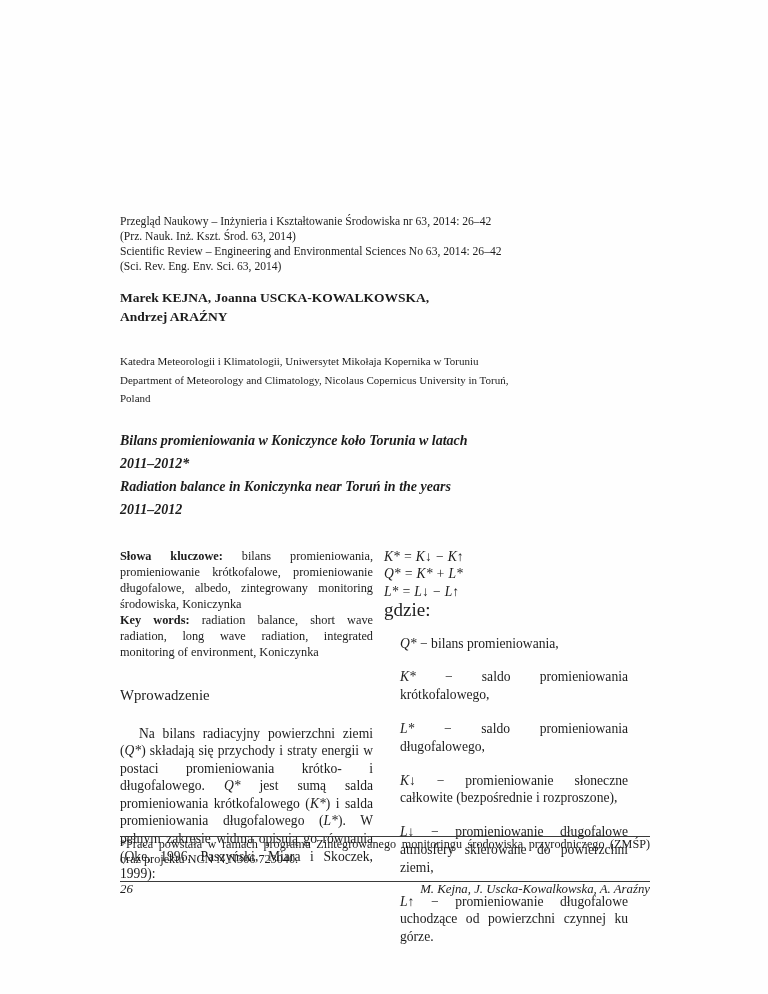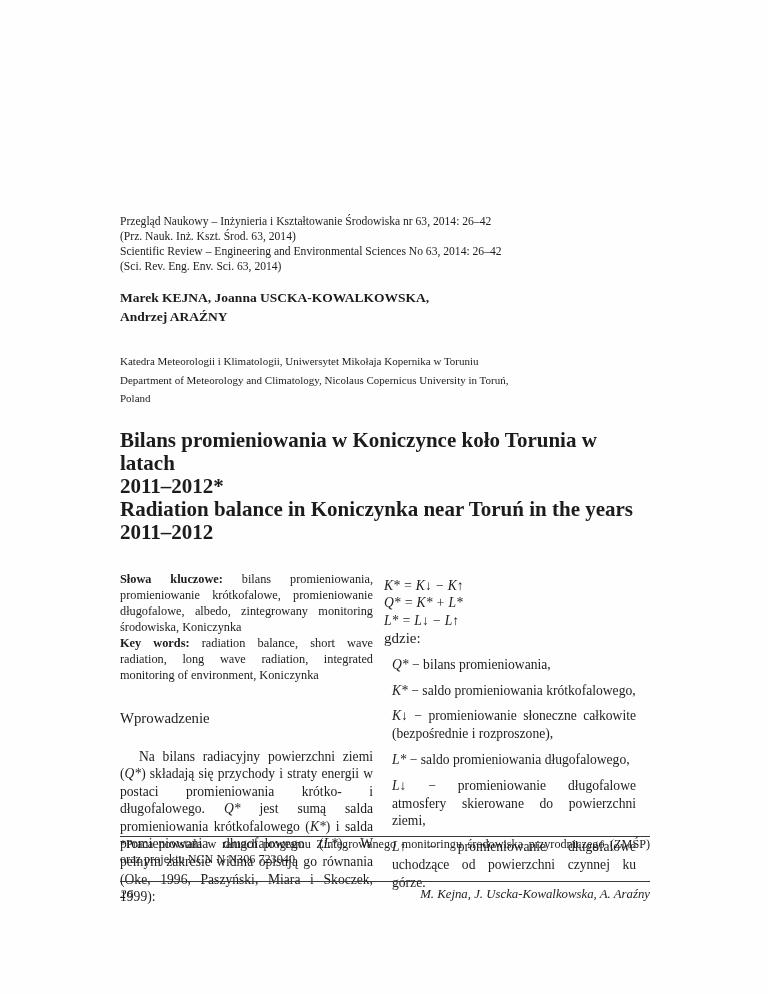--- a/index.html
+++ b/index.html
@@ -13,48 +13,48 @@
   }
   .page { position: relative; width: 768px; height: 994px; background: #fefefe; overflow: hidden; }
   .content { position: absolute; left: 120px; top: 214px; width: 530px; }
 
   .journal-header { font-size: 11.6px; line-height: 15px; margin-bottom: 15px; }
   .journal-header div { white-space: nowrap; }
 
   .authors { font-size: 13.5px; font-weight: bold; line-height: 18.5px; margin-bottom: 26px; }
   .affiliation { font-size: 11px; line-height: 18.5px; margin-bottom: 21px; }
 
-  .article-title { font-size: 21px; font-weight: bold; line-height: 23px; margin: 16px 0 27px 0; }
+  .article-title { font-size: 14px; font-weight: bold; line-height: 23px; margin: 16px 0 27px 0; font-style: italic; }
 
-  .columns { display: flex; gap: 11px; align-items: center; }
+  .columns { display: flex; gap: 11px; }
   .col-left { width: 253px; }
   .col-right { width: 260px; }
 
   .keywords p { margin: 0; font-size: 12.3px; line-height: 16px; text-align: justify; hyphens: auto; }
   .kw-label { font-weight: bold; }
 
   .section-heading { font-size: 14.8px; font-weight: normal; margin: 27px 0 21px 0; }
 
   .body-par { margin: 0; font-size: 13.6px; line-height: 17.6px; text-align: justify; text-indent: 19px; hyphens: auto; }
   .it { font-style: italic; }
 
   .equations div { font-size: 13.6px; line-height: 17.8px; font-style: italic; white-space: nowrap; }
-  .where-label { font-size: 15px; line-height: 17.8px; }
-  .definitions p { margin: 8px; font-size: 13.6px; line-height: 17.8px; text-align: justify; hyphens: auto; }
+  .where-label { font-size: 19px; line-height: 17.8px; }
+  .definitions p { margin: 16px; font-size: 13.6px; line-height: 17.8px; text-align: justify; hyphens: auto; }
   .sym { font-style: italic; }
 
   .footnote-block {
     position: absolute; left: 120px; top: 836px; width: 530px;
     border-top: 1px solid #3a3a3a; 
   }
   .footnote-block p { margin: 0; font-size: 12.2px; line-height: 14.6px; text-align: justify; }
 
   .page-footer {
     position: absolute; left: 120px; top: 881px; width: 530px;
-    border-top: 1px solid #3a3a3a; padding-top: 5px;
+    border-top: 1px solid #3a3a3a; 
     display: flex; justify-content: space-between;
     font-style: italic; font-size: 12.8px;
   }
 </style>
 </head>
 <body>
 
 <div class="page">
   <div class="content">
 
@@ -101,22 +101,22 @@
           <div>K* = K↓ − K↑</div>
           <div>Q* = K* + L*</div>
           <div>L* = L↓ − L↑</div>
         </div>
 
         <div class="where-label">gdzie:</div>
 
         <div class="definitions">
           <p><span class="sym">Q*</span><span> − bilans promieniowania,</span></p>
           <p><span class="sym">K*</span><span> − saldo promieniowania krótkofalowego,</span></p>
+          <p><span class="sym">L*</span><span> − saldo promieniowania długofalowego,</span></p>
           <p><span class="sym">K↓</span><span> − promieniowanie słoneczne całkowite (bezpośrednie i rozproszone),</span></p>
-          <p><span class="sym">L*</span><span> − saldo promieniowania długofalowego,</span></p>
           <p><span class="sym">L↓</span><span> − promieniowanie długofalowe atmosfery skierowane do powierzchni ziemi,</span></p>
           <p><span class="sym">L↑</span><span> − promieniowanie długofalowe uchodzące od powierzchni czynnej ku górze.</span></p>
         </div>
       </div>
 
     </div>
   </div>
 
   <div class="footnote-block">
     <p>*Praca powstała w ramach programu Zintegrowanego monitoringu środowiska przyrodniczego (ZMŚP) oraz projektu NCN N N306 723040.</p>

